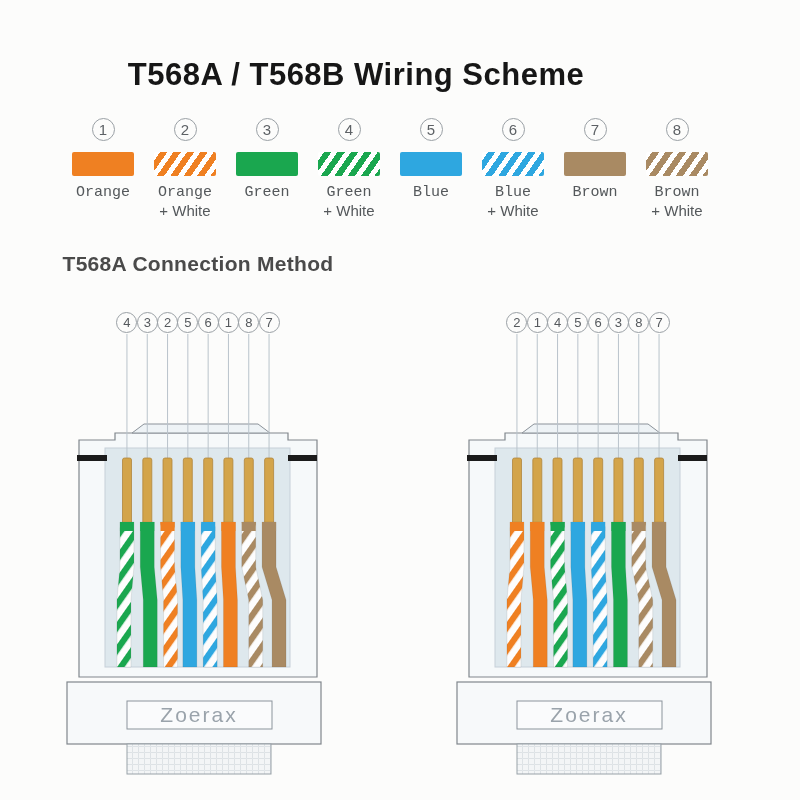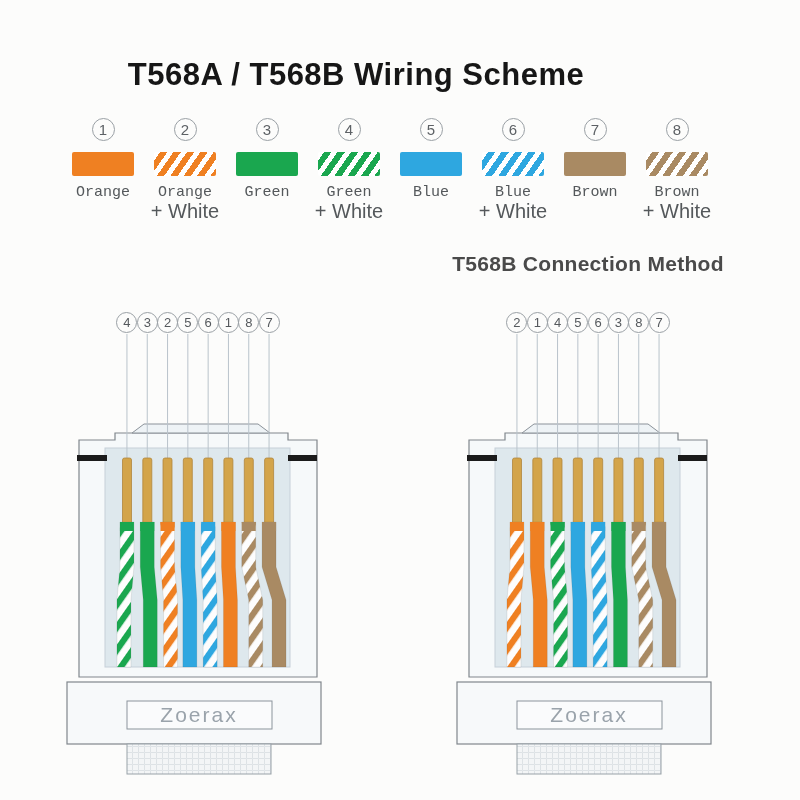--- a/index.html
+++ b/index.html
@@ -22,21 +22,21 @@
   .legend-item{flex:1;display:flex;flex-direction:column;align-items:center;}
   .legend-circle{
     width:21px;height:21px;border:1.5px solid #9aa0a5;border-radius:50%;
     color:#5d6165;font-size:15px;line-height:21px;text-align:center;
     background:transparent;
   }
   .swatch{
     width:62px;height:24px;margin-top:11px;border-radius:2px;
   }
   .legend-label{margin-top:8px;font-size:15px;color:#54585b;line-height:18px;font-family:Liberation Mono, monospace;}
-  .legend-sublabel{font-size:20px;color:#54585b;line-height:18px;min-height:18px;}
+  .legend-sublabel{font-size:15px;color:#54585b;line-height:18px;min-height:18px;}
   
   .connector-panel{position:absolute;top:252px;width:390px;height:548px;}
   .panel-left{left:3px;}
   .panel-right{left:393px;}
   .connector-heading{
     margin:0;text-align:center;font-size:21px;font-weight:bold;color:#4a4a4a;
     letter-spacing:0.3px;
   }
   .pin-row{position:absolute;top:60px;left:0;width:100%;height:22px;}
   .pin-badge{
@@ -98,20 +98,21 @@
   </div>
   <div class="legend-item">
     <div class="legend-circle">8</div>
     <div class="swatch" style="background: repeating-linear-gradient(125deg, rgb(255, 255, 255) 0px, rgb(255, 255, 255) 5px, rgb(169, 138, 99) 5px, rgb(169, 138, 99) 11px);"></div>
     <div class="legend-label">Brown</div>
     <div class="legend-sublabel">+ White</div>
   </div>
 </div>
 
 <section class="connector-panel panel-left">
+  <h2 class="connector-heading">T568A Connection Method</h2>
   <div class="pin-row">
       <span class="pin-badge" style="left: 113.45px;">4</span>
       <span class="pin-badge" style="left: 133.75px;">3</span>
       <span class="pin-badge" style="left: 154.05px;">2</span>
       <span class="pin-badge" style="left: 174.35px;">5</span>
       <span class="pin-badge" style="left: 194.65px;">6</span>
       <span class="pin-badge" style="left: 214.95px;">1</span>
       <span class="pin-badge" style="left: 235.25px;">8</span>
       <span class="pin-badge" style="left: 255.55px;">7</span>
     </div>
@@ -178,21 +179,20 @@
         <rect x="196.05" y="190" width="14" height="9" fill="#a98a63"></rect>
         <rect x="1" y="350" width="254" height="62" fill="#f7f9fa" stroke="#80868c" stroke-width="1.2"></rect>
         <rect x="61" y="369" width="145" height="28" fill="#fafbfc" stroke="#8b949b" stroke-width="1"></rect>
         <text x="133" y="390" text-anchor="middle" font-size="21" letter-spacing="2" fill="#9aa3ab" font-family="'Liberation Sans', sans-serif">Zoerax</text>
         <rect x="61" y="412" width="144" height="30" fill="url(#grid0)" stroke="#98a1a8" stroke-width="1"></rect>
       </svg>
     </div>
 </section>
 
 <section class="connector-panel panel-right">
-  <h2 class="connector-heading">T568B Connection Method</h2>
   <div class="pin-row">
       <span class="pin-badge" style="left: 113.45px;">2</span>
       <span class="pin-badge" style="left: 133.75px;">1</span>
       <span class="pin-badge" style="left: 154.05px;">4</span>
       <span class="pin-badge" style="left: 174.35px;">5</span>
       <span class="pin-badge" style="left: 194.65px;">6</span>
       <span class="pin-badge" style="left: 214.95px;">3</span>
       <span class="pin-badge" style="left: 235.25px;">8</span>
       <span class="pin-badge" style="left: 255.55px;">7</span>
     </div>

